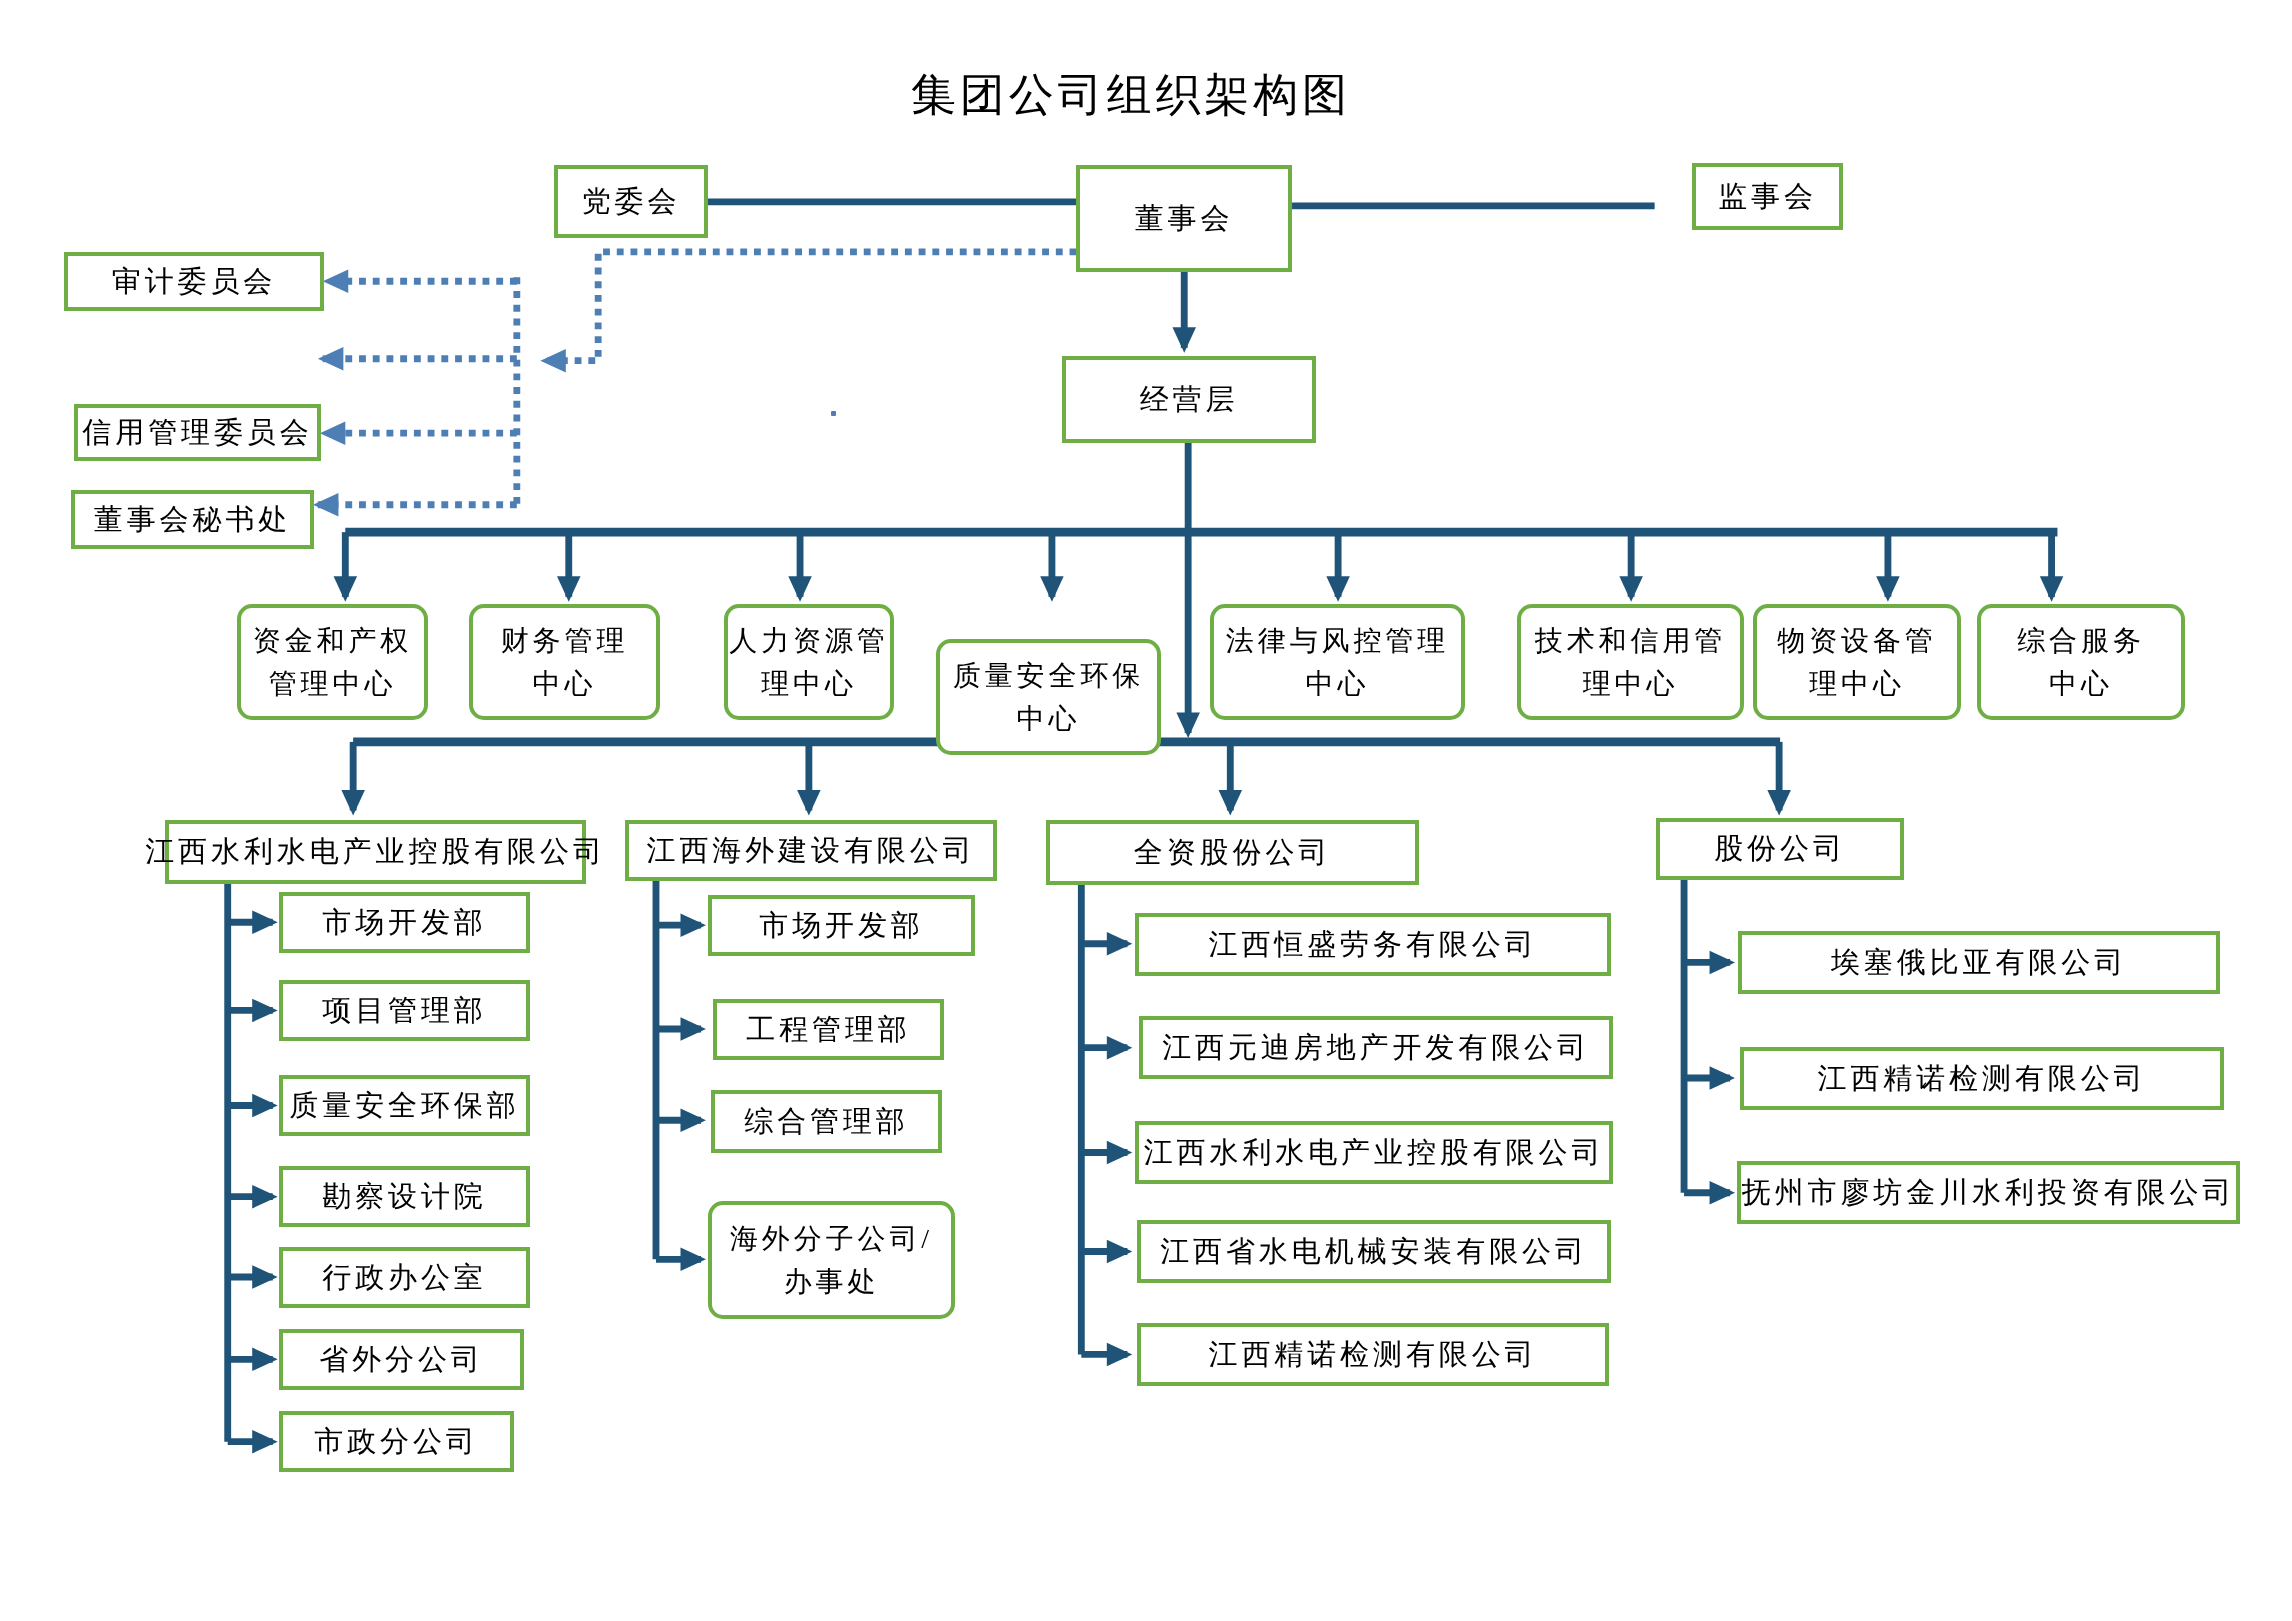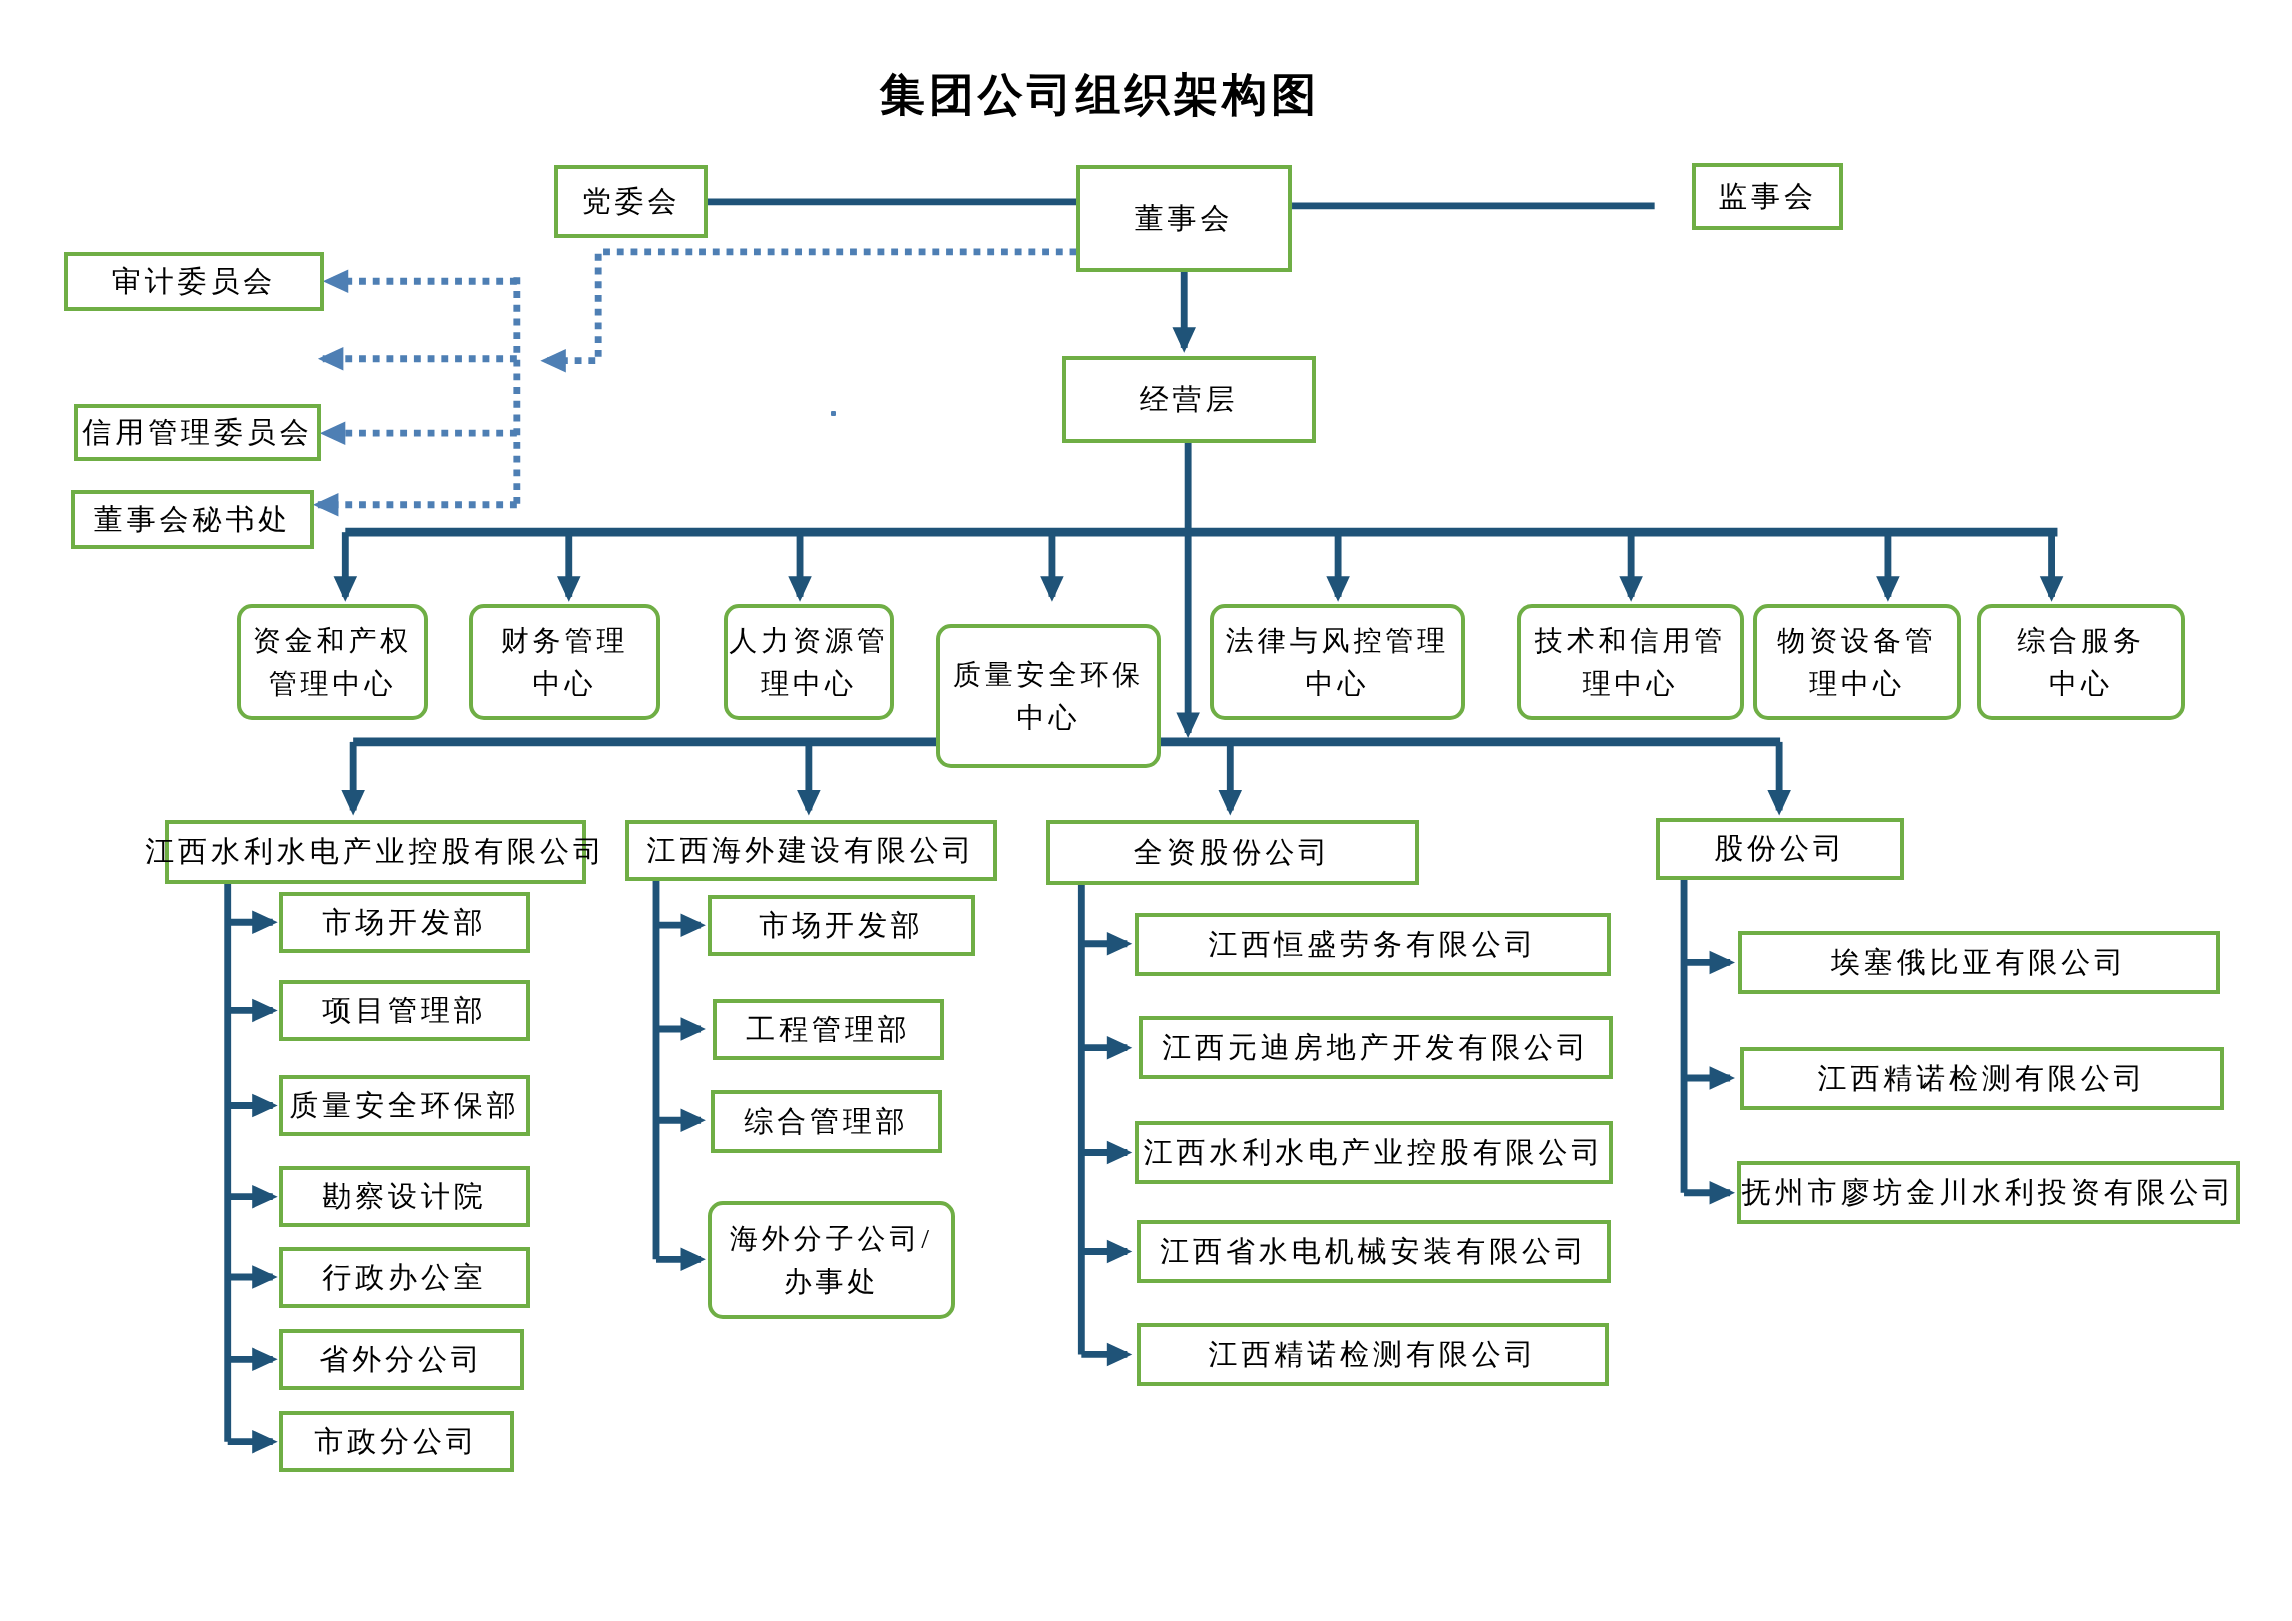--- a/index.html
+++ b/index.html
@@ -3,22 +3,22 @@
 <meta charset="utf-8">
 <style>
   html,body{margin:0;padding:0;background:#fff;}
   .canvas{
     position:relative;width:2293px;height:1621px;
     background:var(--bg,#ffffff);overflow:hidden;
     font-family:"Liberation Serif","DejaVu Serif",serif;
     color:var(--text,#000);
   }
   .title{
-    position:absolute;left:880px;top:65px;width:451px;
-    font-size:45px;font-weight:bold;letter-spacing:3.9px;text-align:left;
+    position:absolute;left:900px;top:65px;width:451px;
+    font-size:45px;font-weight:normal;letter-spacing:3.9px;text-align:right;
   }
   .box{
     position:absolute;border:4.9px solid var(--green,#6fae45);background:#fff;
     display:flex;flex-direction:column;align-items:center;justify-content:center;
     text-align:center;box-sizing:border-box;letter-spacing:3.9px;
   }
   .box span{white-space:nowrap;display:block;}
   .fs-l{font-size:29px;}   
   .fs-m{font-size:28px;line-height:1.55;border-radius:15px;} 
   .fs-c{font-size:29px;}   
@@ -136,21 +136,21 @@
     <span>管理中心</span>
   </div>
   <div class="box fs-m" style="left:469px;top:604px;width:191px;height:116px">
     <span>财务管理</span>
     <span>中心</span>
   </div>
   <div class="box fs-m" style="left:724px;top:604px;width:170px;height:116px">
     <span>人力资源管</span>
     <span>理中心</span>
   </div>
-  <div class="box fs-m" style="left:936px;top:624px;width:225px;height:144px">
+  <div class="box fs-m" style="left:936px;top:639px;width:225px;height:116px">
     <span>质量安全环保</span>
     <span>中心</span>
   </div>
   <div class="box fs-m" style="left:1210px;top:604px;width:255px;height:116px">
     <span>法律与风控管理</span>
     <span>中心</span>
   </div>
   <div class="box fs-m" style="left:1517px;top:604px;width:227px;height:116px">
     <span>技术和信用管</span>
     <span>理中心</span>

